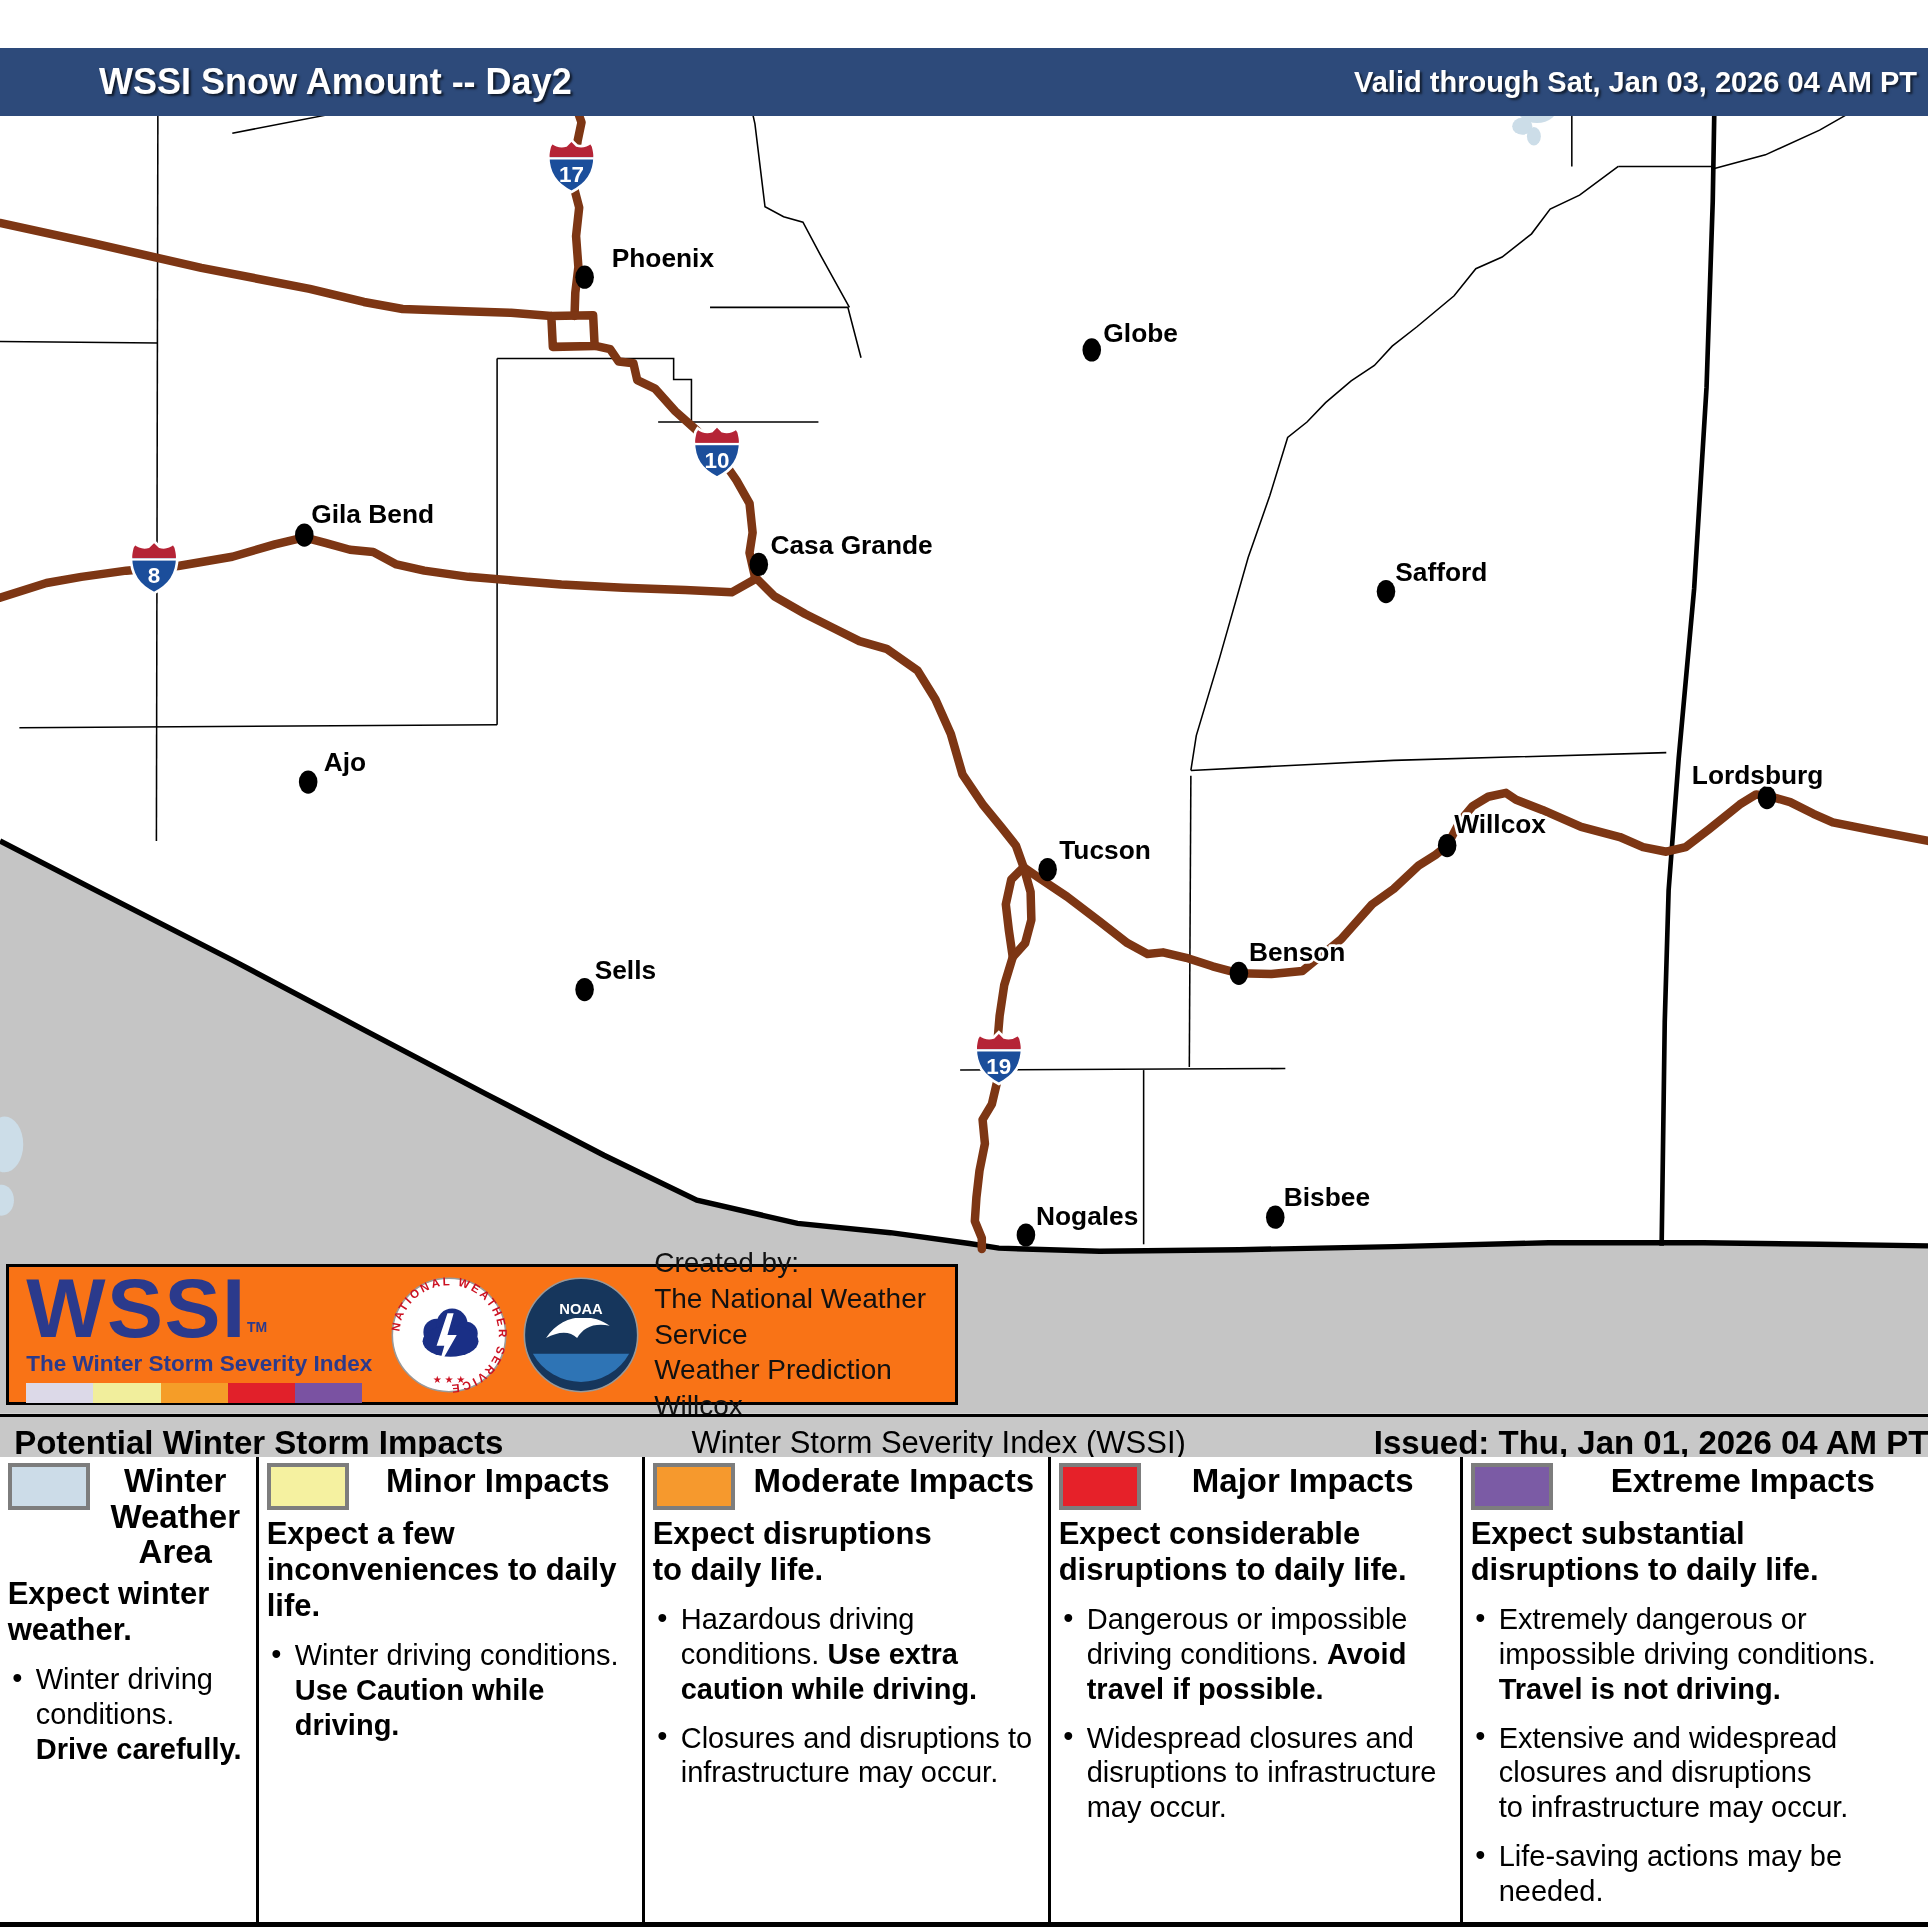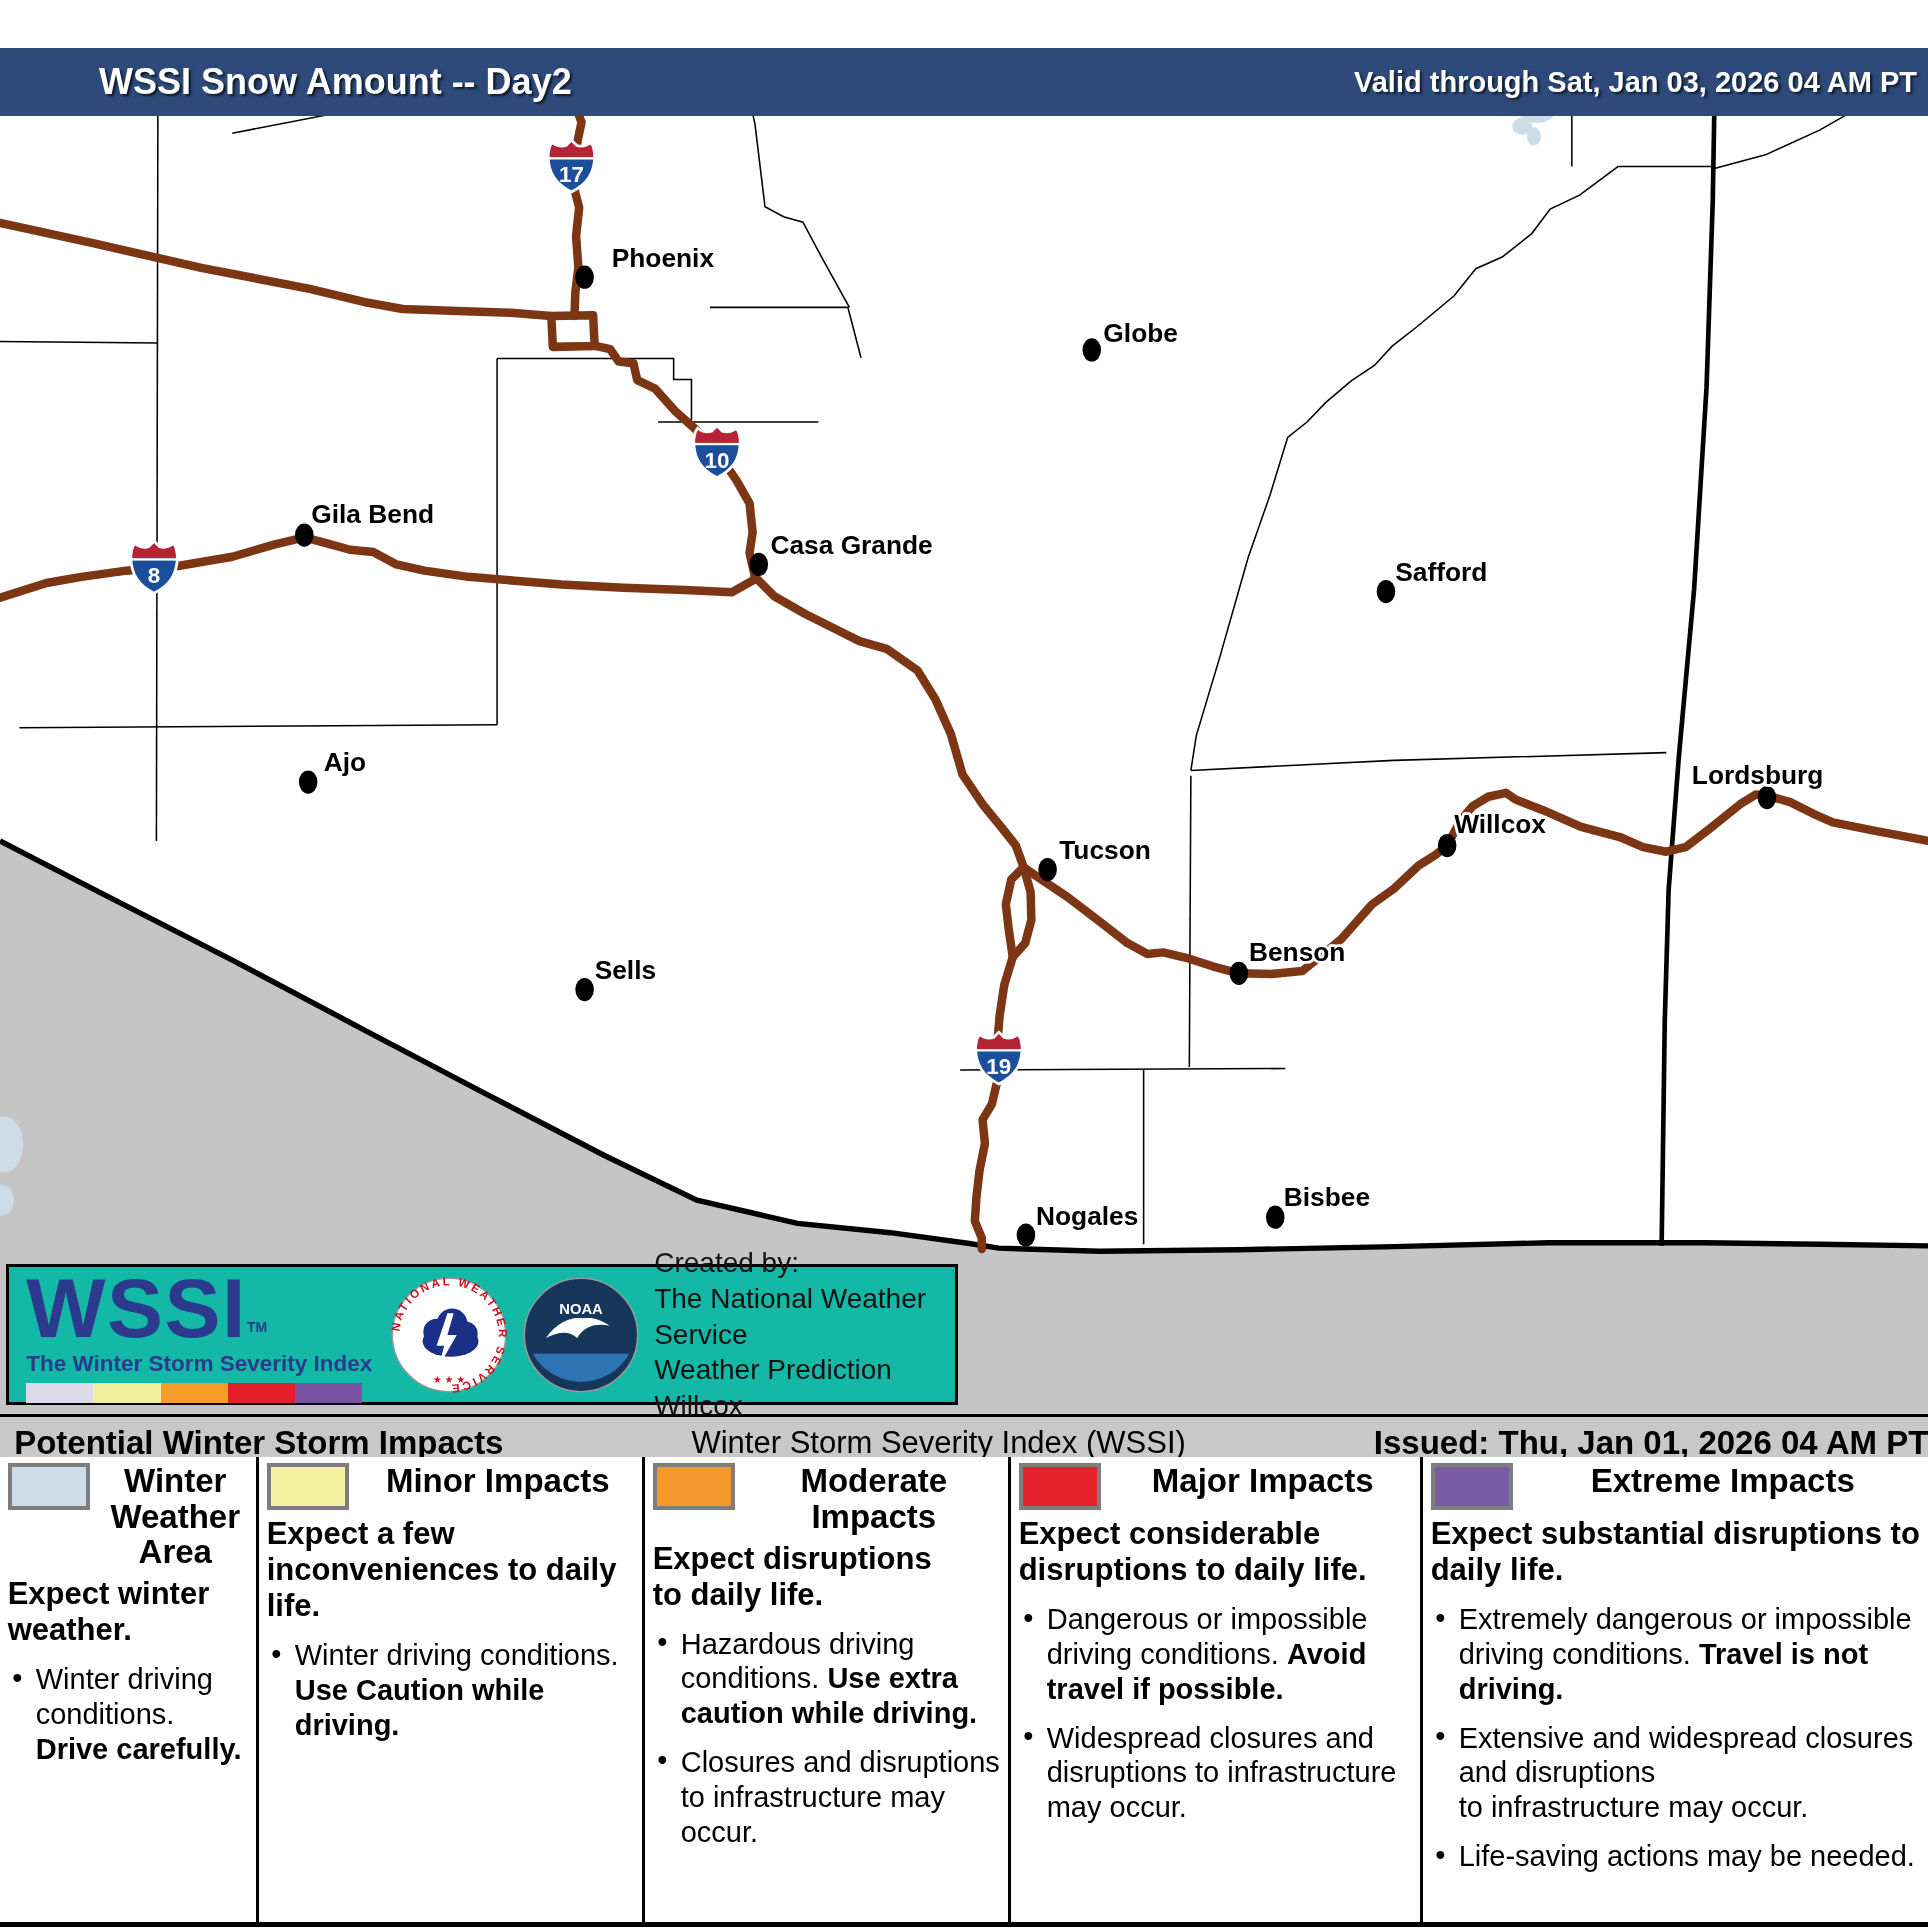--- a/index.html
+++ b/index.html
@@ -34,21 +34,21 @@
   .city-label{
     font-family:"Liberation Sans", sans-serif;font-size:34px;font-weight:bold;
     fill:#000;stroke:#fff;stroke-width:7;paint-order:stroke;stroke-linejoin:round;
   }
   .shield-num{
     font-family:"Liberation Sans", sans-serif;font-size:29px;font-weight:bold;
     fill:#fff;text-anchor:middle;
   }
   
   .logo-box{
-    position:absolute;left:6.2px;top:1264px;width:952px;height:141px;background:#14b8a6;
+    position:absolute;left:6.2px;top:1264px;width:952px;height:141px;background:#f97316;
     border:3.1px solid #000;box-sizing:border-box;z-index:20;
     display:flex;align-items:center;gap:14px;padding:4.6px 7.7px 4.6px 17px;
   }
   .wssi-block{width:350px;flex:0 0 auto;}
   .wssi-word{color:#2b3a8c;font-size:84px;font-weight:bold;letter-spacing:1.5px;line-height:1.0;display:inline-block;}
   .wssi-tm{color:#2b3a8c;font-size:14px;font-weight:bold;vertical-align:super;}
   .wssi-tagline{color:#2b3a8c;font-size:22.5px;font-weight:bold;margin-top:1.5px;white-space:nowrap;}
   .wssi-strip{display:flex;margin-top:6.2px;width:336px;height:20px;}
   .wssi-strip div{flex:1;}
   .created-block{font-size:28px;color:#111;line-height:1.28;}
@@ -63,21 +63,21 @@
   .info-right{font-size:33px;font-weight:bold;color:#000;margin-right:7.7px;white-space:nowrap;}
   
   .legend{
     position:absolute;left:0;top:1457px;width:100%;height:470px;background:#fff;z-index:25;
     display:flex;box-sizing:border-box;border-bottom:5.4px solid #000;
   }
   .lcol{box-sizing:border-box;padding:6.2px 6.2px 0 7.7px;}
   .lcol + .lcol{border-left:3.1px solid #000;}
   .lcol:nth-child(1){width:256px;}
   .lcol:nth-child(2){width:386px;}
-  .lcol:nth-child(3){width:366px;}
+  .lcol:nth-child(3){width:406px;}
   .lcol:nth-child(4){width:412px;}
   .lcol:nth-child(5){flex:1;}
   .lhead{display:flex;align-items:flex-start;gap:11px;}
   .swatch{width:74px;height:39px;border:4.6px solid #7d7d7d;flex:0 0 auto;}
   .ltitle{flex:1;text-align:center;font-size:33px;font-weight:bold;line-height:1.08;color:#000;}
   .lintro{font-size:31px;font-weight:bold;line-height:1.16;margin-top:6.2px;color:#000;white-space:pre-line;}
   .bullet{position:relative;padding-left:28px;font-size:29px;line-height:1.2;margin-top:14px;color:#000;}
   .bullet .marker{position:absolute;left:4.6px;top:-1.5px;font-size:29px;}
   .b{font-weight:bold;}
   

